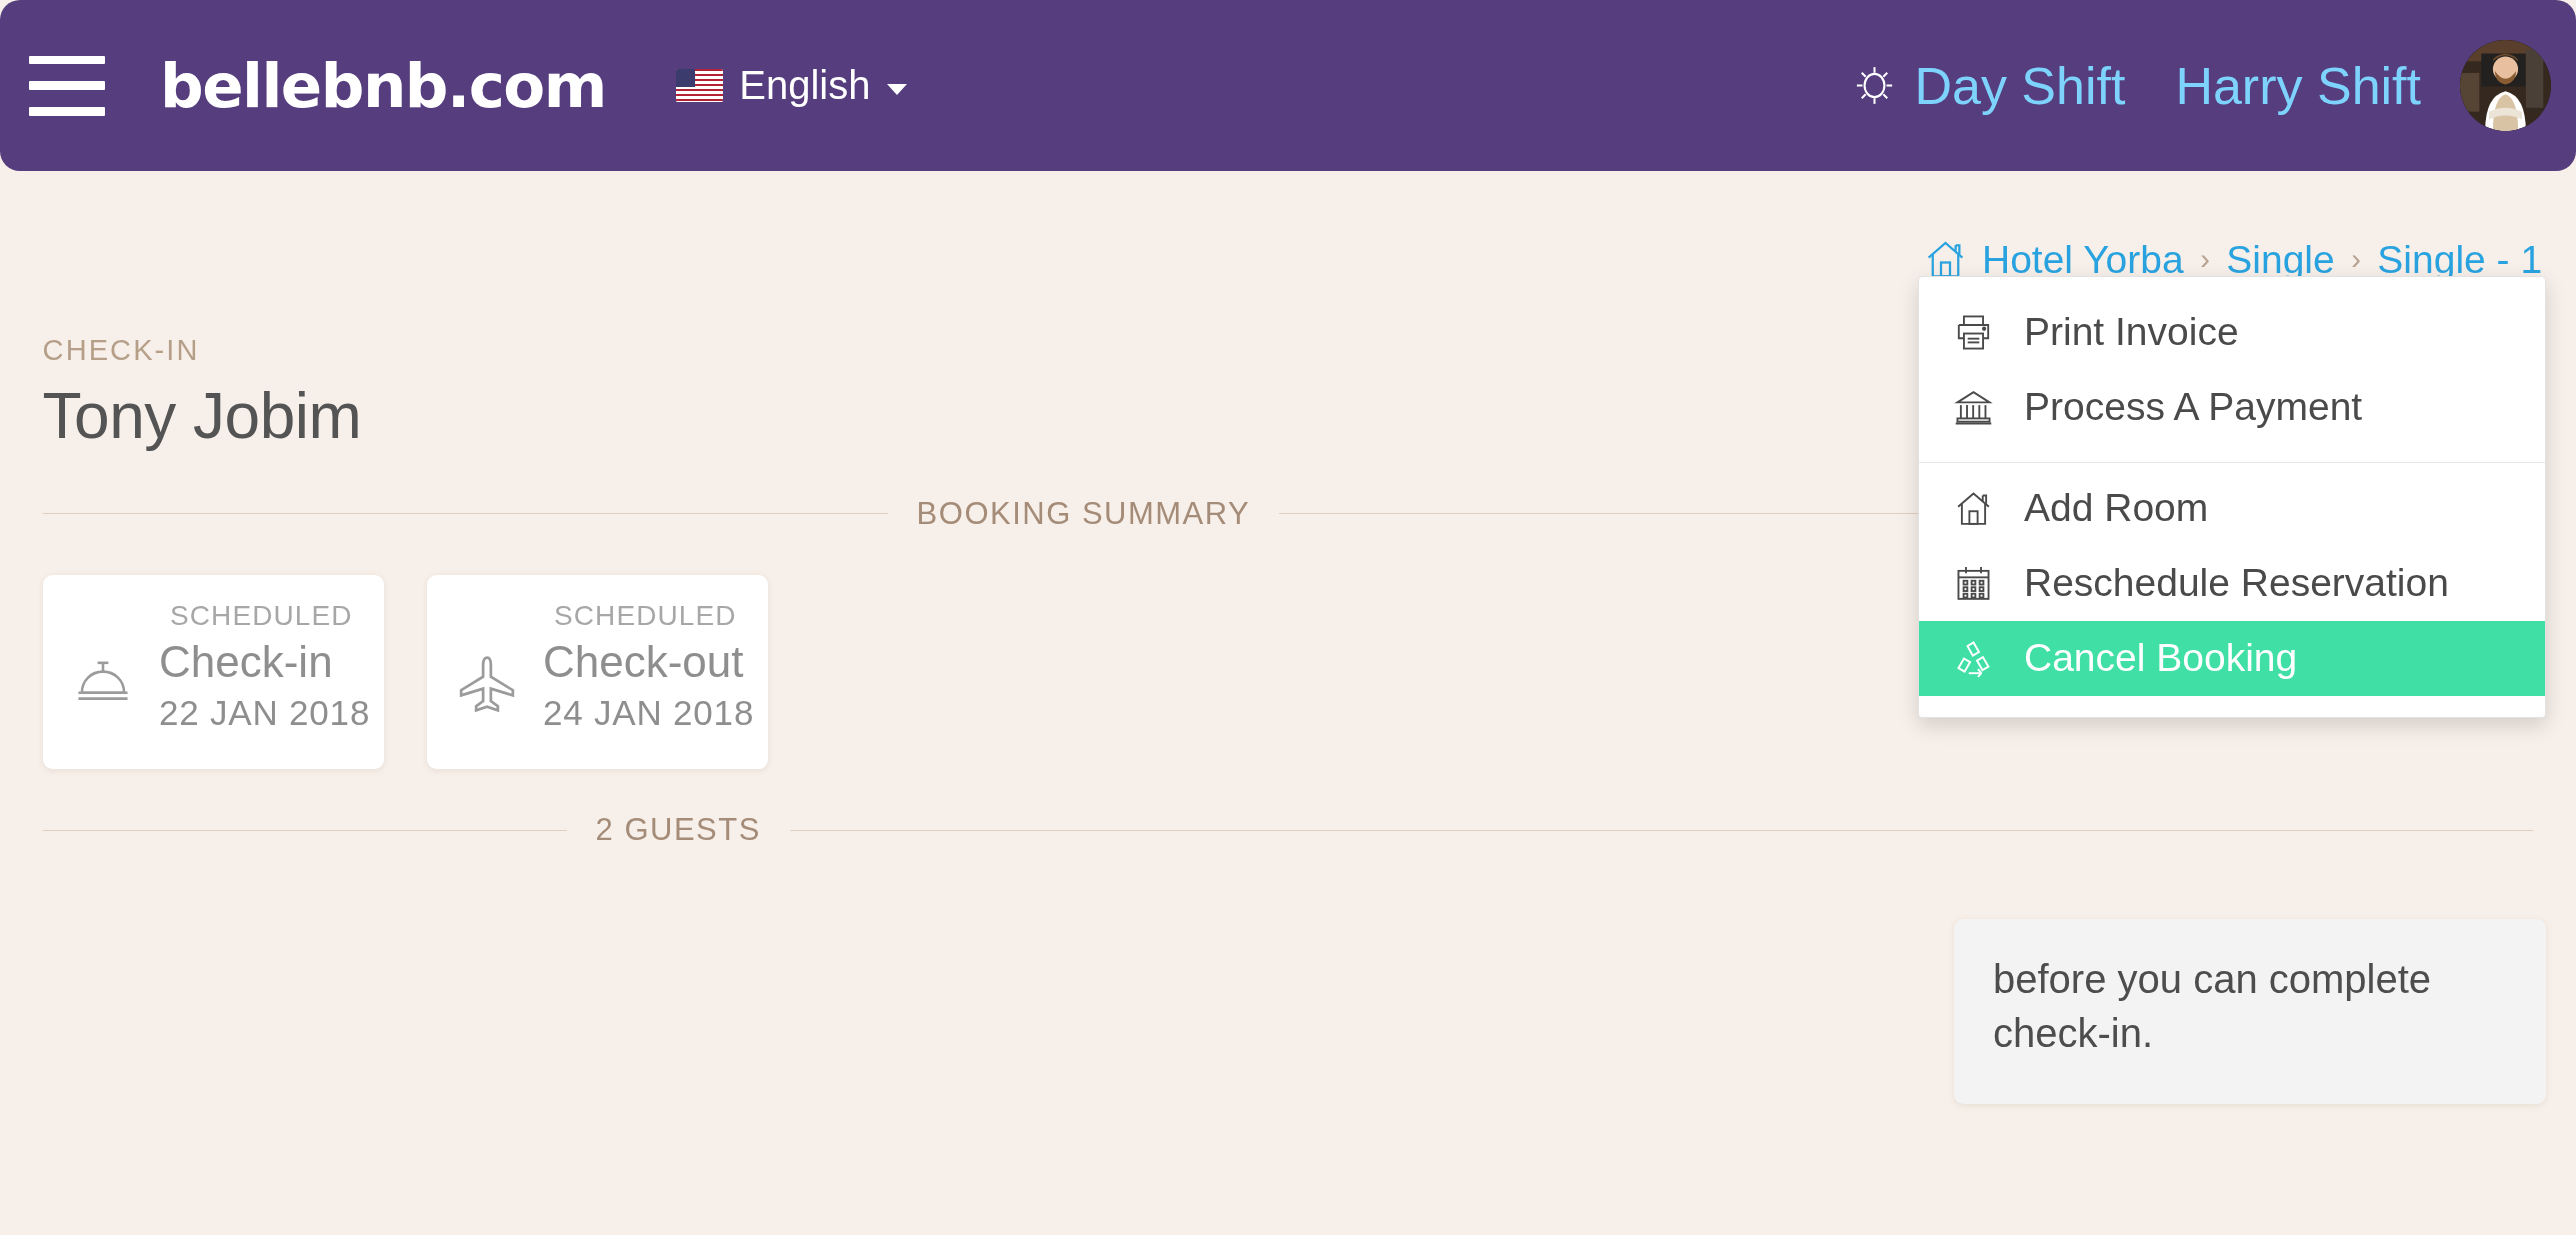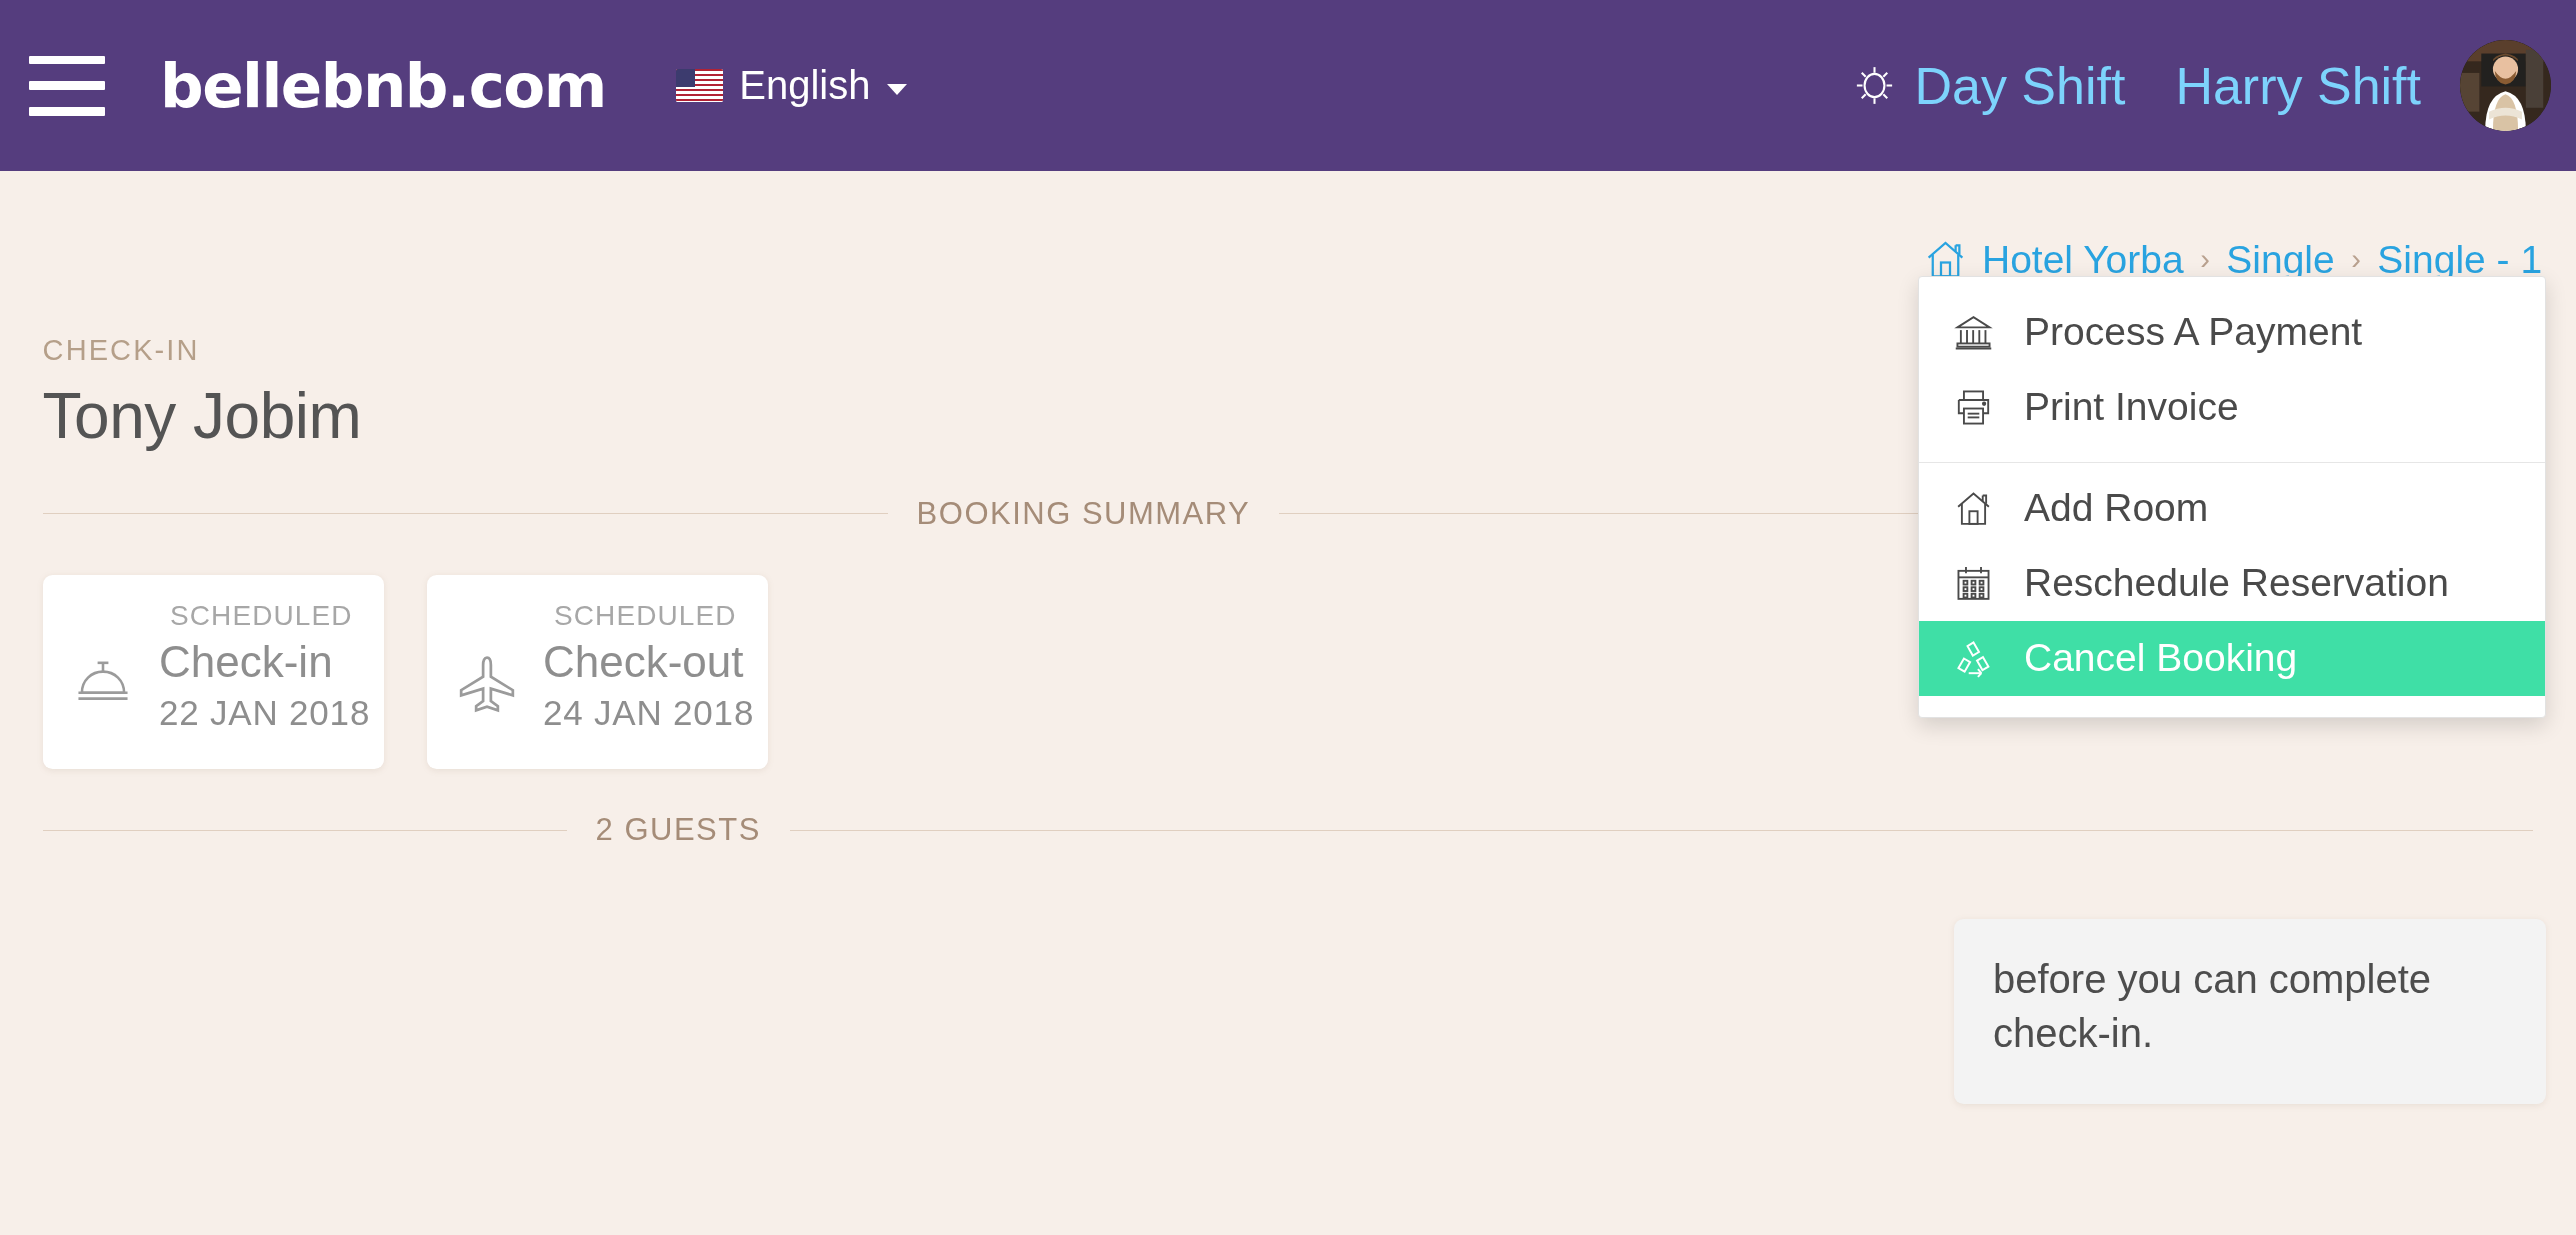--- a/index.html
+++ b/index.html
@@ -18,20 +18,21 @@
   }
 
   
   .topbar {
     position: relative;
     height: 171px;
     background: #553d7e;
     display: flex;
     align-items: center;
     padding: 0 25px 0 29px;
+    border-radius: 20px;
   }
 
   .hamburger {
     width: 76px;
     height: 60px;
     display: flex;
     flex-direction: column;
     justify-content: space-between;
     cursor: pointer;
     flex: 0 0 auto;
@@ -475,45 +476,45 @@
 
   <div class="notice-card">
     <span>before you can complete check-in.</span>
   </div>
 
   <div class="dropdown">
 
     <div class="menu-item">
       <span class="mi-icon">
         <svg width="41" height="41" viewBox="0 0 24 24" fill="none" stroke="#4a4a4a" stroke-width="1.1">
+          <rect x="6.4" y="2.6" width="11.2" height="5"></rect>
+          <path d="M3.4 7.6 H20.6 V15.4 H17.6 M6.4 15.4 H3.4 V7.6"></path>
+          <rect x="6.4" y="12.6" width="11.2" height="8.8"></rect>
+          <line x1="8.6" y1="15.6" x2="15.4" y2="15.6"></line>
+          <line x1="8.6" y1="17.8" x2="15.4" y2="17.8"></line>
+          <circle cx="18.2" cy="9.8" r="0.7" fill="#4a4a4a"></circle>
+        </svg>
+      </span>
+      <span>Print Invoice</span>
+    </div>
+
+    <div class="menu-item">
+      <span class="mi-icon">
+        <svg width="41" height="41" viewBox="0 0 24 24" fill="none" stroke="#4a4a4a" stroke-width="1.1">
           <path d="M2.6 9 L12 3 L21.4 9 Z"></path>
           <line x1="4.6" y1="10.6" x2="4.6" y2="18.4"></line>
           <line x1="8.2" y1="10.6" x2="8.2" y2="18.4"></line>
           <line x1="11.8" y1="10.6" x2="11.8" y2="18.4"></line>
           <line x1="15.4" y1="10.6" x2="15.4" y2="18.4"></line>
           <line x1="19" y1="10.6" x2="19" y2="18.4"></line>
           <rect x="2.6" y="18.4" width="18.8" height="1.9"></rect>
           <line x1="1.6" y1="21.4" x2="22.4" y2="21.4"></line>
         </svg>
       </span>
       <span>Process A Payment</span>
-    </div>
-
-    <div class="menu-item">
-      <span class="mi-icon">
-        <svg width="41" height="41" viewBox="0 0 24 24" fill="none" stroke="#4a4a4a" stroke-width="1.1">
-          <rect x="6.4" y="2.6" width="11.2" height="5"></rect>
-          <path d="M3.4 7.6 H20.6 V15.4 H17.6 M6.4 15.4 H3.4 V7.6"></path>
-          <rect x="6.4" y="12.6" width="11.2" height="8.8"></rect>
-          <line x1="8.6" y1="15.6" x2="15.4" y2="15.6"></line>
-          <line x1="8.6" y1="17.8" x2="15.4" y2="17.8"></line>
-          <circle cx="18.2" cy="9.8" r="0.7" fill="#4a4a4a"></circle>
-        </svg>
-      </span>
-      <span>Print Invoice</span>
     </div>
 
     <div class="menu-divider"></div>
 
     <div class="menu-item">
       <span class="mi-icon">
         <svg width="41" height="41" viewBox="0 0 24 24" fill="none" stroke="#4a4a4a" stroke-width="1.1">
           <path d="M3 11 L12 3.2 L21 11"></path>
           <path d="M5.2 9.4 V21 H18.8 V9.4"></path>
           <rect x="9.6" y="13.6" width="4.8" height="7.4"></rect>

